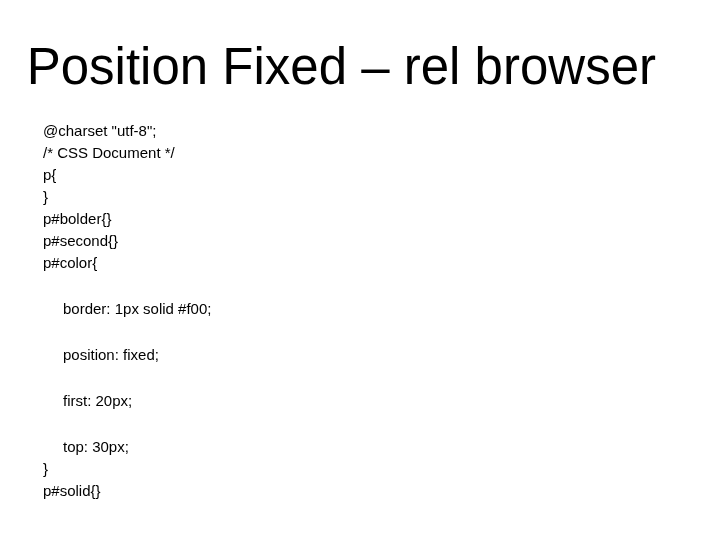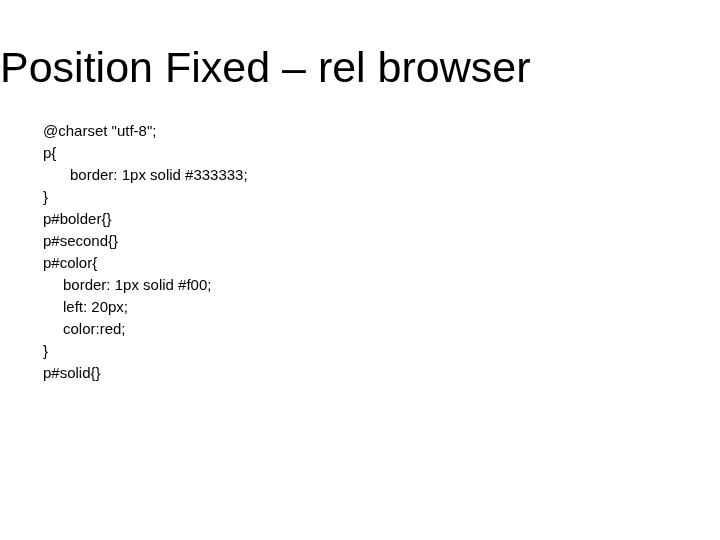--- a/index.html
+++ b/index.html
@@ -18,23 +18,23 @@
     position: relative;
     width: 720px;
     height: 540px;
     background: #ffffff;
   }
   .slide-title {
     position: absolute;
     left: 0;
     top: 44px;
     width: 656px;
-    text-align: left;
+    text-align: right;
     font-family: "Liberation Sans", sans-serif;
-    font-size: 43px;
+    font-size: 51px;
     font-weight: 400;
     line-height: 46px;
     color: #000000;
     white-space: nowrap;
   }
   .code-block {
     position: absolute;
     left: 43px;
     top: 120px;
     width: 620px;
@@ -44,40 +44,42 @@
     line-height: 22px;
     color: #000000;
   }
   .code-line {
     white-space: pre;
     height: 22px;
     line-height: 22px;
   }
   .code-line.indent-1 {
     padding-left: 20px;
+    margin-top: 24px;
   }
   .code-line.indent-2 {
     padding-left: 27px;
   }
 </style>
 </head>
 <body>
 
 <div class="slide">
 
   <div class="slide-title">Position Fixed – rel browser</div>
 
   <div class="code-block">
       <div class="code-line">@charset "utf-8";</div>
+      <div class="code-line">/* CSS Document */</div>
       <div class="code-line">p{</div>
-      <div class="code-line indent-2">border: 1px solid #333333;</div>
       <div class="code-line">}</div>
       <div class="code-line">p#bolder{}</div>
       <div class="code-line">p#second{}</div>
       <div class="code-line">p#color{</div>
       <div class="code-line indent-1">border: 1px solid #f00;</div>
-      <div class="code-line indent-1">left: 20px;</div>
-      <div class="code-line indent-1">color:red;</div>
+      <div class="code-line indent-1">position: fixed;</div>
+      <div class="code-line indent-1">first: 20px;</div>
+      <div class="code-line indent-1">top: 30px;</div>
       <div class="code-line">}</div>
       <div class="code-line">p#solid{}</div>
     </div>
 
 </div>
 
 </body></html>

